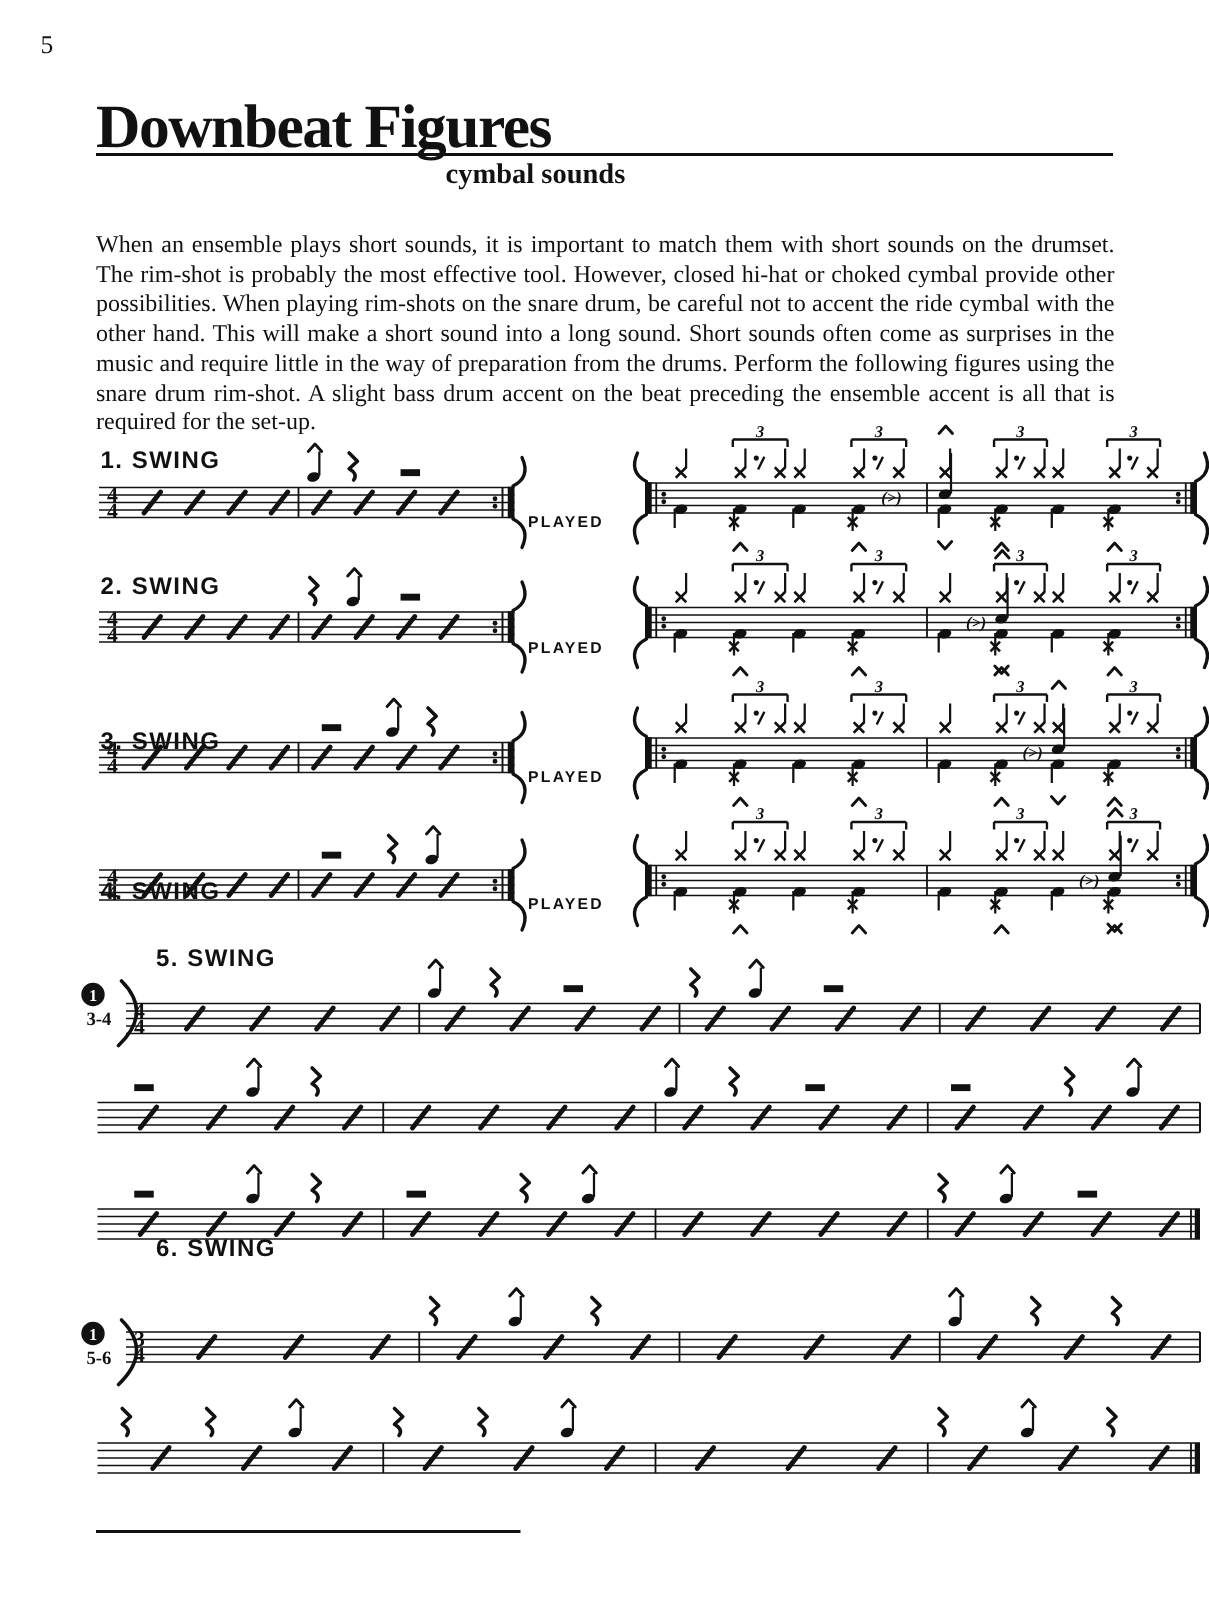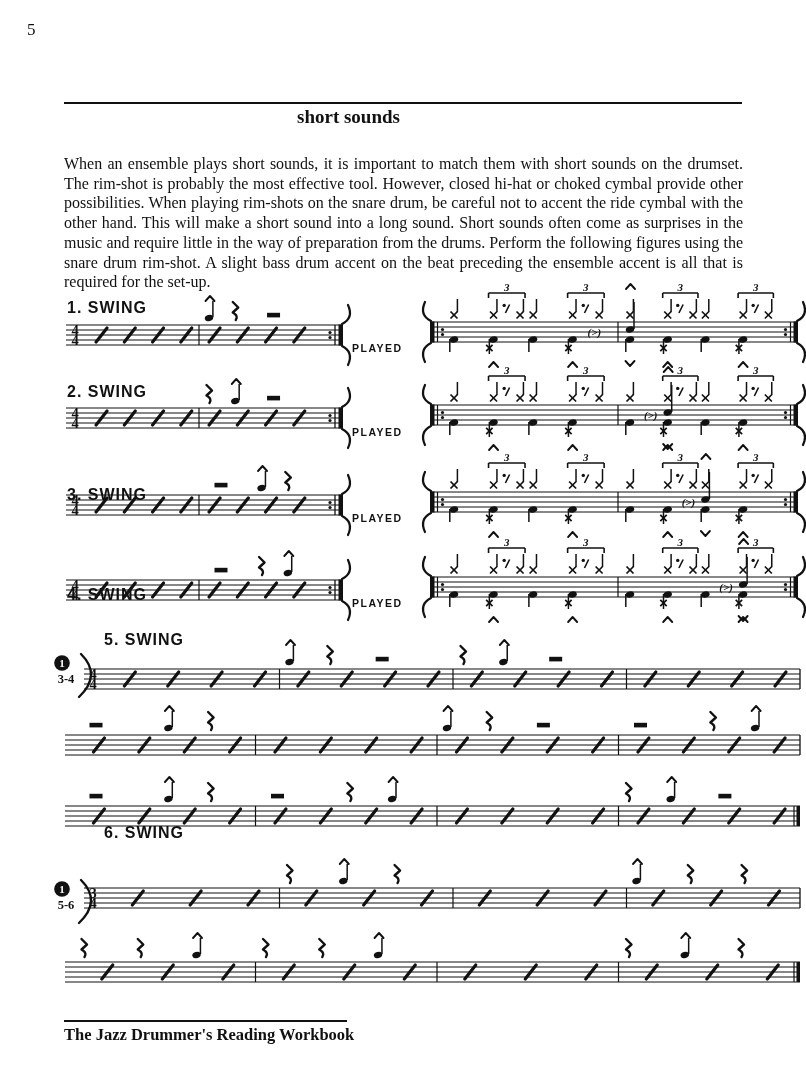--- a/index.html
+++ b/index.html
@@ -18,22 +18,23 @@
            font-size:10.5px;letter-spacing:1.5px;text-transform:uppercase;margin-top:13px;}
   .music{position:absolute;overflow:visible;}
   .footrule{position:absolute;left:64px;top:1020px;width:283px;height:2px;background:#111;}
   .foottext{position:absolute;left:64px;top:1025px;font-size:16.5px;font-weight:bold;}
 </style>
 </head>
 <body>
 
 <div class="page">
   <div class="pagenum">5</div>
+  <h1 class="title">Downbeat Figures</h1>
   <div class="title-rule"></div>
-  <div class="subtitle">short sounds</div>
+  <div class="subtitle">cymbal sounds</div>
   <p class="intro">When an ensemble plays short sounds, it is important to match them with short sounds on the drumset. The rim-shot is probably the most effective tool. However, closed hi-hat or choked cymbal provide other possibilities. When playing rim-shots on the snare drum, be careful not to accent the ride cymbal with the other hand. This will make a short sound into a long sound. Short sounds often come as surprises in the music and require little in the way of preparation from the drums. Perform the following figures using the snare drum rim-shot. A slight bass drum accent on the beat preceding the ensemble accent is all that is required for the set-up.</p>
 
   <div class="exlabel" style="left:67px;top:299px">1. Swing</div>
   <svg id="w0" class="music" style="left:62px;top:291px" width="286" height="64">
       <line x1="4" y1="34" x2="281" y2="34" stroke="#111" stroke-width="1.1" stroke-linecap="butt"></line>
       <line x1="4" y1="39" x2="281" y2="39" stroke="#111" stroke-width="1.1" stroke-linecap="butt"></line>
       <line x1="4" y1="44" x2="281" y2="44" stroke="#111" stroke-width="1.1" stroke-linecap="butt"></line>
       <line x1="4" y1="49" x2="281" y2="49" stroke="#111" stroke-width="1.1" stroke-linecap="butt"></line>
       <line x1="4" y1="54" x2="281" y2="54" stroke="#111" stroke-width="1.1" stroke-linecap="butt"></line>
       <text x="13" y="43.6" font-size="14.5" font-weight="bold" font-family="&quot;Liberation Serif&quot;,serif" text-anchor="middle" fill="#111" font-style="normal">4</text>
@@ -817,14 +818,13 @@
       <path d="M 568 11 L 573.5 16.5 L 568 21.5 Q 574 25 571 29" stroke="#111" stroke-width="2.4" fill="none" stroke-linejoin="round" stroke-linecap="round"></path>
       <ellipse cx="626.765" cy="27" rx="4.3" ry="3.1" fill="#111" transform="rotate(-18 626.765 27)"></ellipse>
       <line x1="630.665" y1="26" x2="630.665" y2="10" stroke="#111" stroke-width="1.5" stroke-linecap="butt"></line>
       <path d="M 623.265 10 L 627.765 5 L 632.265 10" stroke="#111" stroke-width="1.9" fill="none" stroke-linejoin="round" stroke-linecap="round"></path>
       <path d="M 680.53 11 L 686.03 16.5 L 680.53 21.5 Q 686.53 25 683.53 29" stroke="#111" stroke-width="2.4" fill="none" stroke-linejoin="round" stroke-linecap="round"></path>
       <line x1="736" y1="34" x2="736" y2="54" stroke="#111" stroke-width="1.2" stroke-linecap="butt"></line>
       <rect x="738.5" y="34" width="3.5" height="20" fill="#111"></rect>
     </svg>
 
   <div class="footrule"></div>
-  <div class="foottext">The Jazz Drummer's Reading Workbook</div>
 </div>
 
 </body></html>

